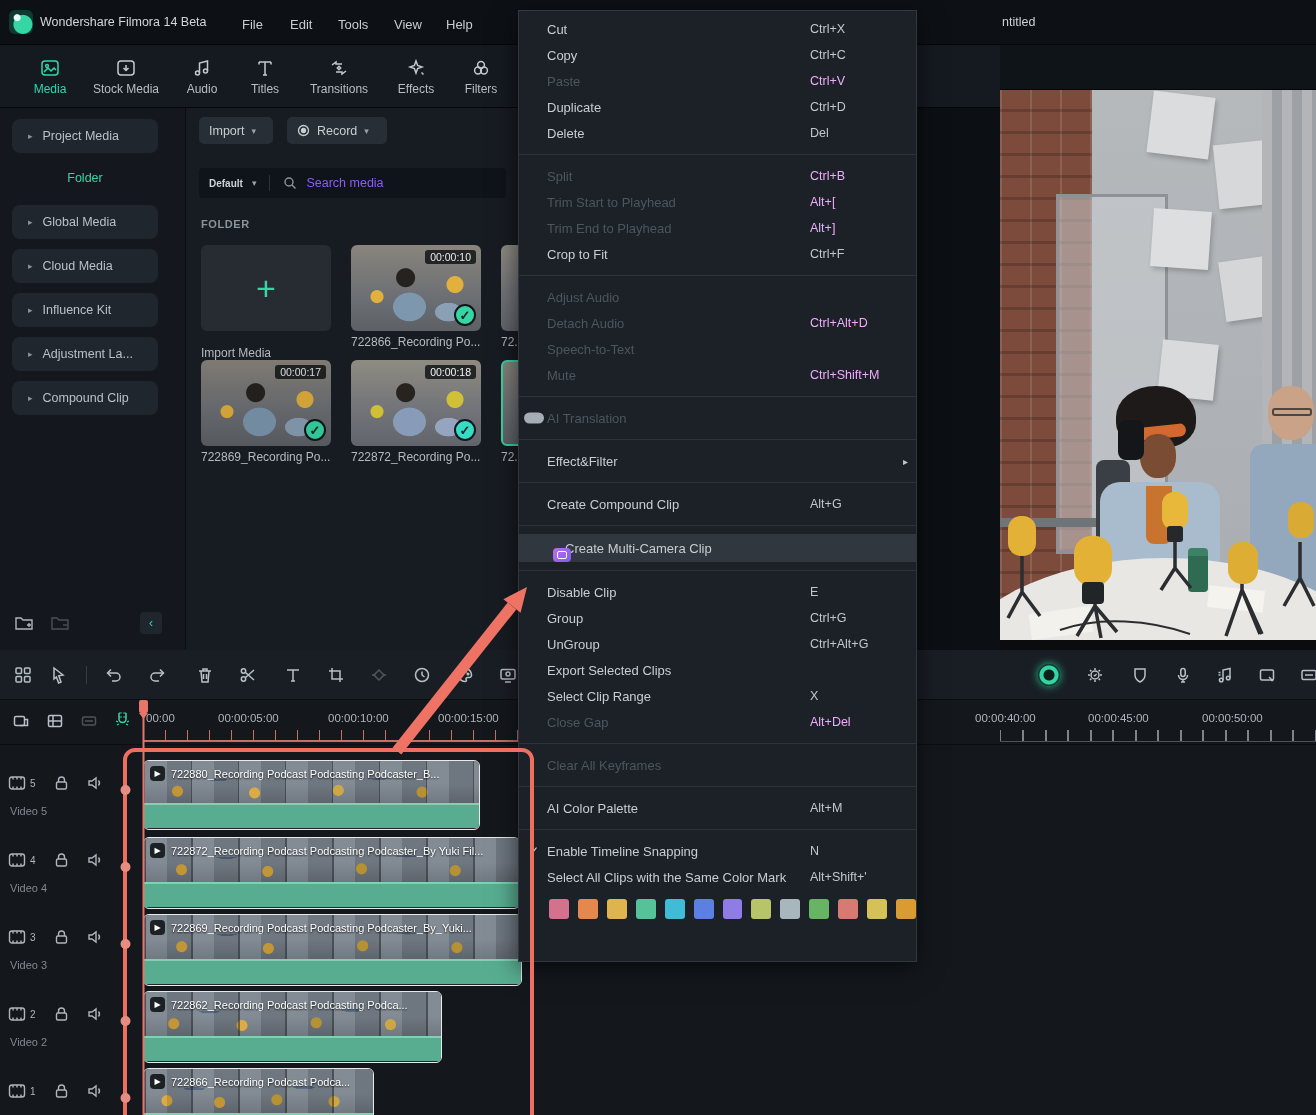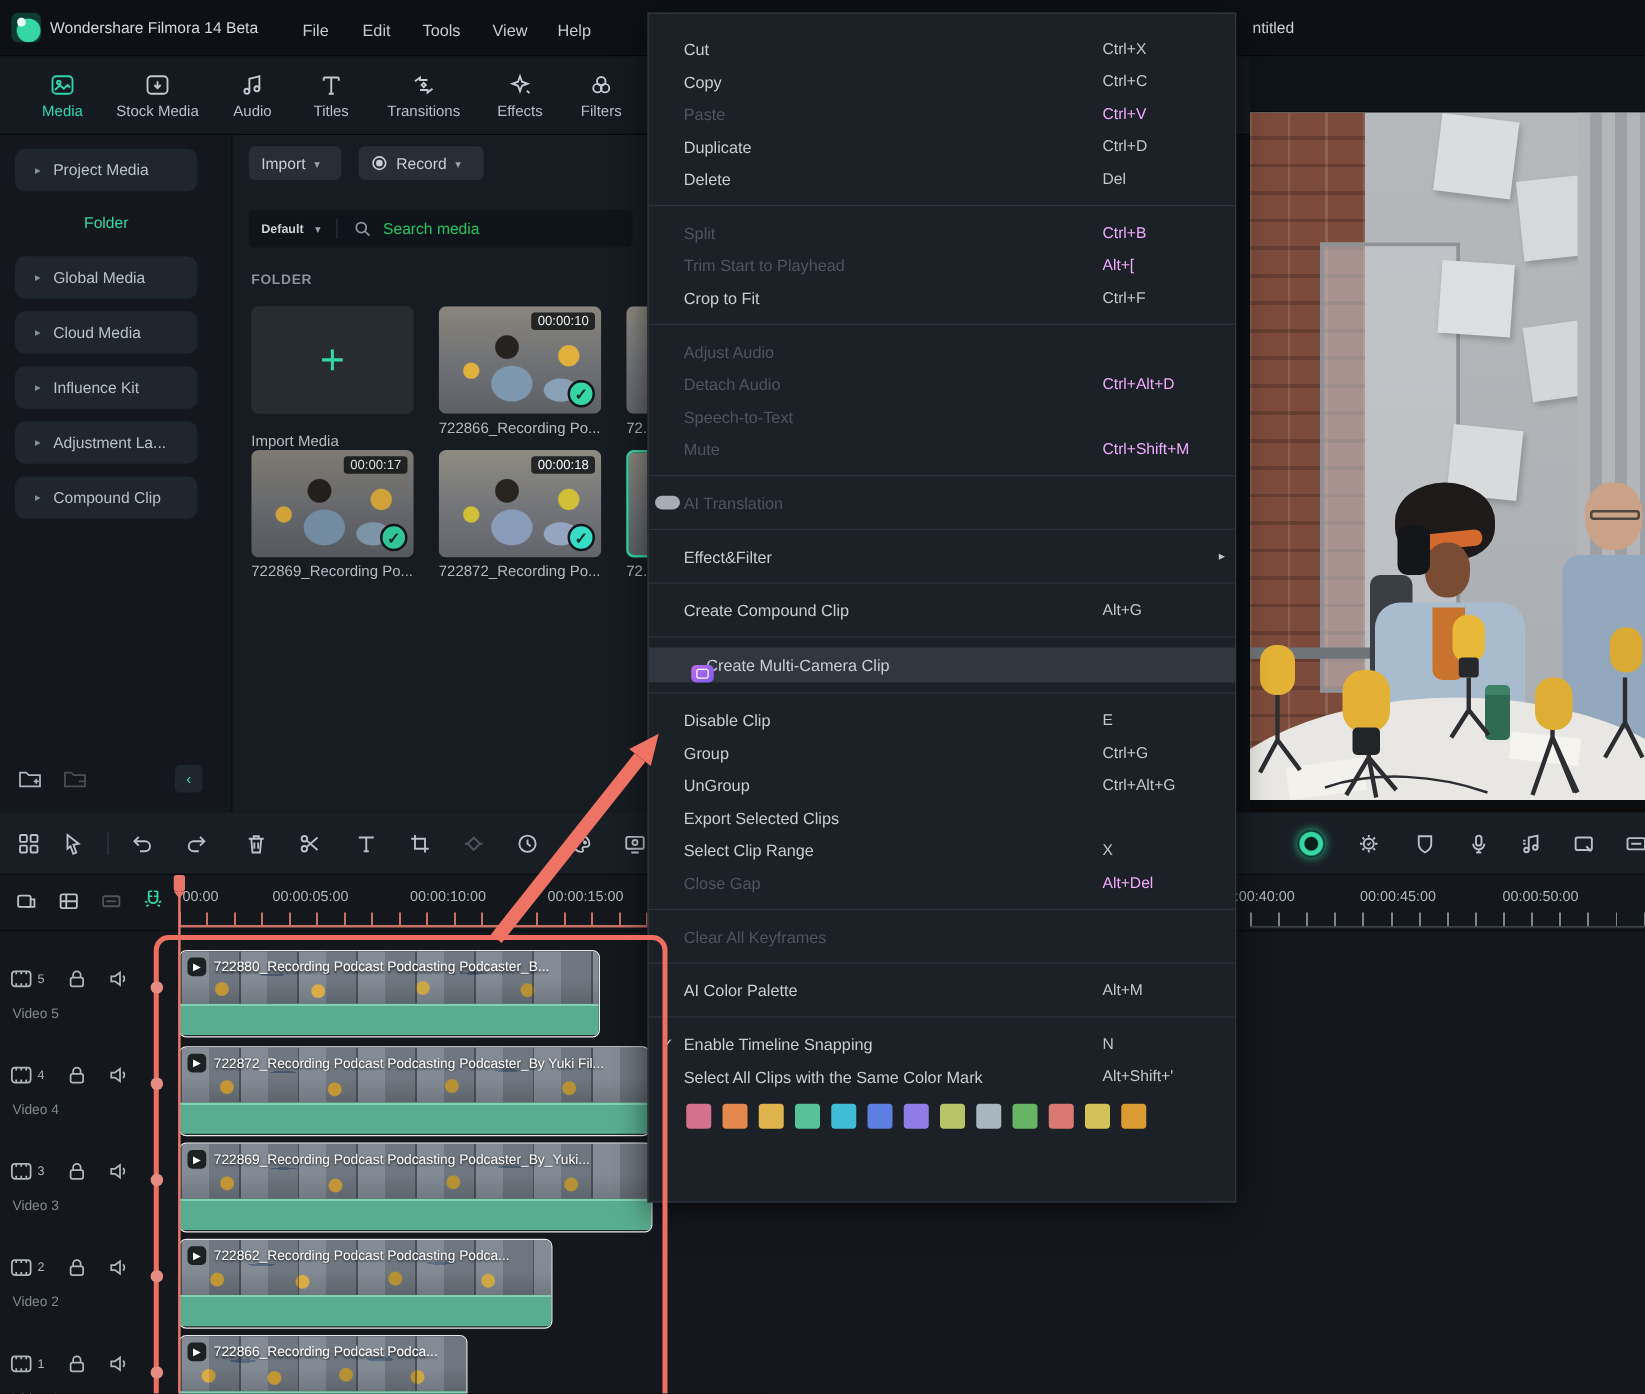--- a/index.html
+++ b/index.html
@@ -30,21 +30,21 @@
 .sbtn .car{font-size:9px;color:#8a929b}
 .sfolder{left:12px;width:146px;height:26px;display:flex;align-items:center;justify-content:center;color:#35d6a4;font-size:12.5px}
 #collapsebtn{left:140px;top:612px;width:22px;height:22px;border-radius:4px;background:#1f262e;color:#35d6a4;display:flex;align-items:center;justify-content:center;font-size:12px}
 
 #mediapanel{left:185px;top:108px;width:333px;height:542px;background:#171c22;border-left:1px solid #0a0d11;overflow:hidden}
 .mbtn{height:27px;border-radius:5px;background:#272e36;display:flex;align-items:center;gap:7px;padding:0 10px;color:#c9ced3;font-size:12.5px}
 .chv{font-size:9px;color:#9aa1a8}
 #searchrow{left:13px;top:60px;width:307px;height:30px;border-radius:4px;background:#0f141a;display:flex;align-items:center;padding:0 10px;gap:9px}
 #searchrow .def{font-size:10px;color:#cdd2d7;font-weight:bold}
 #searchrow .vdiv{width:1px;height:16px;background:#2b323a;margin:0 4px}
-#searchrow .ph{color:#22c55e;font-size:12.5px}
+#searchrow .ph{color:#8b5cf6;font-size:12.5px}
 #folderlabel{left:15px;top:110px;font-size:11px;letter-spacing:.6px;color:#8a929b;font-weight:bold}
 .tile{width:130px;height:86px;border-radius:6px;overflow:hidden}
 .tile.import{background:#262c31;display:flex;align-items:center;justify-content:center}
 .tile.import .plus{color:#35d6a4;font-size:34px;font-weight:300;line-height:1}
 .thumb{background:
  radial-gradient(circle at 80% 46%,#e2b03c 0 8px,rgba(0,0,0,0) 9px),
  radial-gradient(circle at 20% 60%,#e2b03c 0 6px,rgba(0,0,0,0) 7px),
  radial-gradient(circle at 42% 38%,#26221f 0 9px,rgba(0,0,0,0) 10px),
  radial-gradient(ellipse at 45% 72%,#7d97ae 0 16px,rgba(0,0,0,0) 17px),
  radial-gradient(ellipse at 75% 78%,#8aa0b4 0 13px,rgba(0,0,0,0) 14px),
@@ -89,21 +89,21 @@
  radial-gradient(circle at 58% 70%,#caa23a 0 5px,rgba(0,0,0,0) 6px),
  radial-gradient(circle at 83% 74%,#caa23a 0 5px,rgba(0,0,0,0) 6px),
  radial-gradient(ellipse at 22% 45%,#4e617a 0 10px,rgba(0,0,0,0) 11px),
  radial-gradient(ellipse at 70% 42%,#53667e 0 10px,rgba(0,0,0,0) 11px),
  linear-gradient(180deg,#7b848e 0 55%,#687079 100%)}
 .wave{height:25px;background:linear-gradient(180deg,#83cfb2 0 2px,#58ad90 2px);}
 .cliplab{position:absolute;left:6px;top:5px;display:flex;align-items:center;gap:6px;max-width:92%}
 .pbadge{width:15px;height:15px;border-radius:4px;background:rgba(10,14,17,.85);color:#fff;font-size:8px;display:flex;align-items:center;justify-content:center;flex:none}
 .ctext{font-size:11px;color:#fff;text-shadow:0 1px 2px rgba(0,0,0,.9);white-space:nowrap;overflow:hidden;text-overflow:ellipsis}
 
-#cmenu{left:518px;top:10px;width:471px;height:952px;background:#1b2127;border:1px solid #31373e;z-index:40;padding-top:15px;box-shadow:0 6px 24px rgba(0,0,0,.6)}
+#cmenu{left:518px;top:10px;width:399px;height:952px;background:#1b2127;border:1px solid #31373e;z-index:40;padding-top:5px;box-shadow:0 6px 24px rgba(0,0,0,.6)}
 .mi{position:relative;display:flex;align-items:center;height:26px;padding:0 12px 0 28px;color:#c8cdd2}
 .mi .lab{flex:1;white-space:nowrap}
 .mi .key{width:94px;color:#c2c7cc;font-size:12.5px;white-space:nowrap}
 .mi.dis{color:#4d555e}
 .mi.dis .key{color:#f0abfc}
 .mi.hl{background:#31373e;height:28px}
 .msep{height:1px;background:#2c333a;margin:8px 0}
 .gut{position:absolute;left:8px;top:50%;transform:translateY(-50%)}
 .aitog{width:20px;height:11px;border-radius:6px;background:#a6adb4}
 .mcam{width:18px;height:14px;border-radius:4px;background:linear-gradient(135deg,#c06ce8 0%,#7b5cf0 100%);position:relative}
@@ -636,20 +636,24 @@
       </div>
     <div class="msep"></div>
     <div class="mi dis">
         <span class="lab">Split</span>
         <span class="key">Ctrl+B</span>
       </div>
     <div class="mi dis">
         <span class="lab">Trim Start to Playhead</span>
         <span class="key">Alt+[</span>
       </div>
+    <div class="mi dis">
+        <span class="lab">Trim End to Playhead</span>
+        <span class="key">Alt+]</span>
+      </div>
     <div class="mi">
         <span class="lab">Crop to Fit</span>
         <span class="key">Ctrl+F</span>
       </div>
     <div class="msep"></div>
     <div class="mi dis">
         <span class="lab">Adjust Audio</span>
         <span class="key"></span>
       </div>
     <div class="mi dis">

